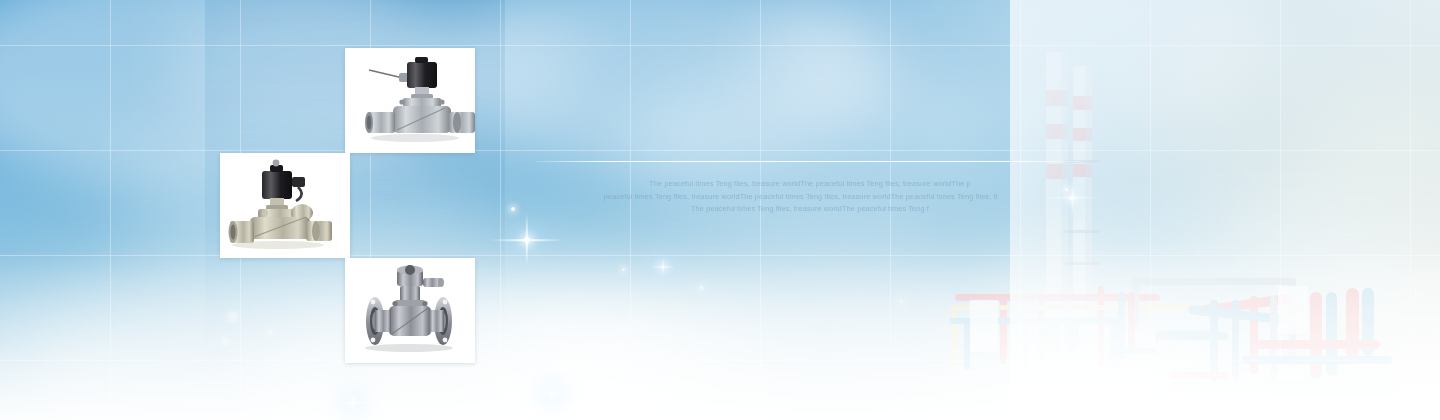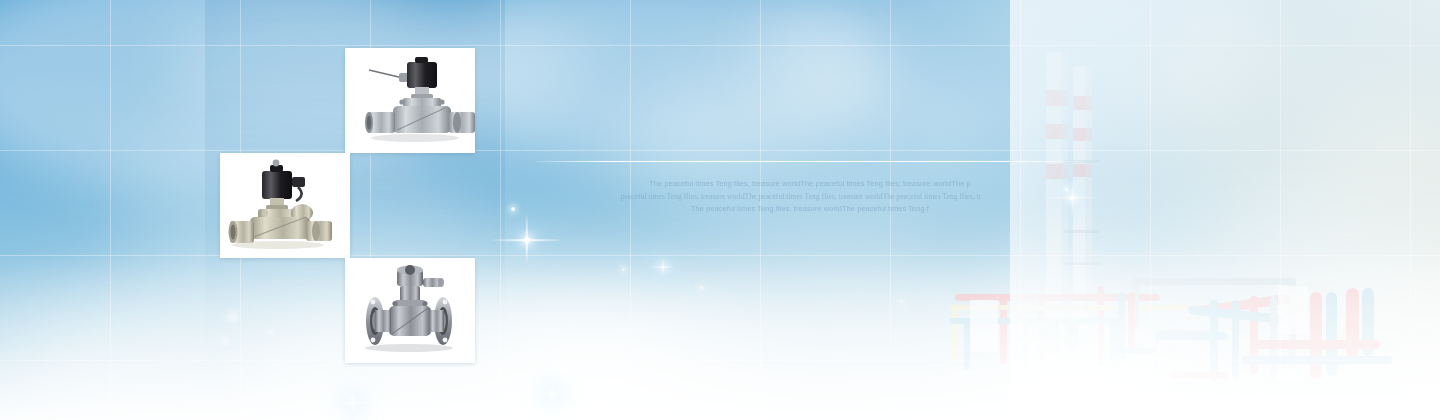--- a/index.html
+++ b/index.html
@@ -125,21 +125,21 @@
   }
   .fineprint{
     margin-top:16px;
     color:rgba(120,160,190,.58);
     font-size:7.4px;
     line-height:1.72;
     letter-spacing:.1px;
     white-space:nowrap;
   }
   .fineprint div{ transform:scaleY(1.02); }
-  .fp2{ margin-left:-18px;font-family:Liberation Serif, serif; }
+  .fp2{ margin-left:-18px; }
   .fp3{ }
 
   
   .plant{
     position:absolute; right:0; top:0; width:430px; height:420px;
     opacity:.72;
   }
   .stack{ position:absolute; background:#f4f7f8; border-radius:2px; }
   .stack .band{ position:absolute; left:0; right:0; background:#f4a0a4; }
   .stack-shadow{ position:absolute; background:rgba(180,200,210,.45); }

